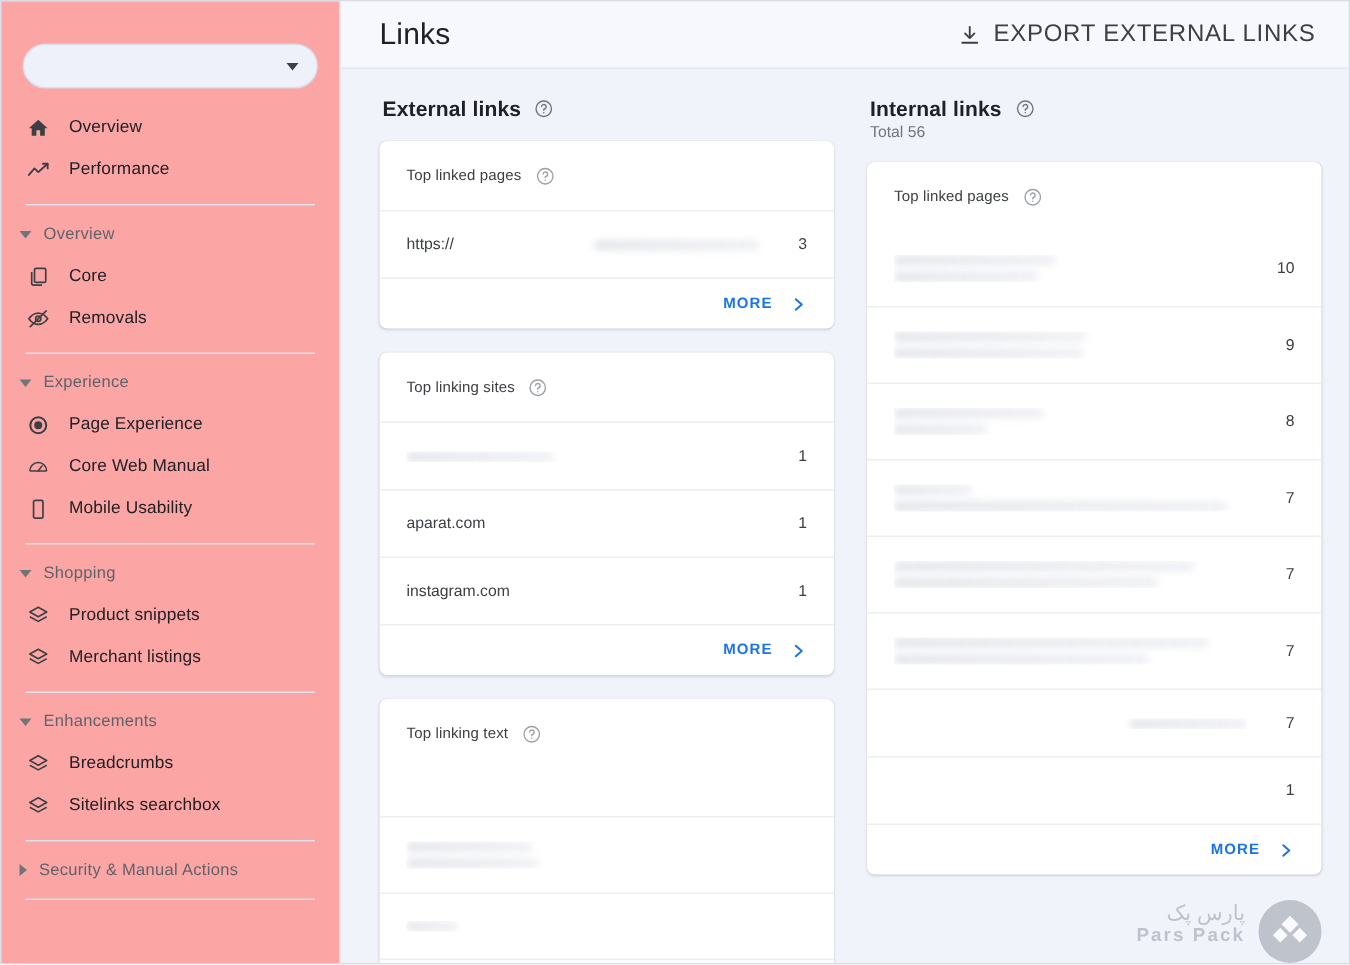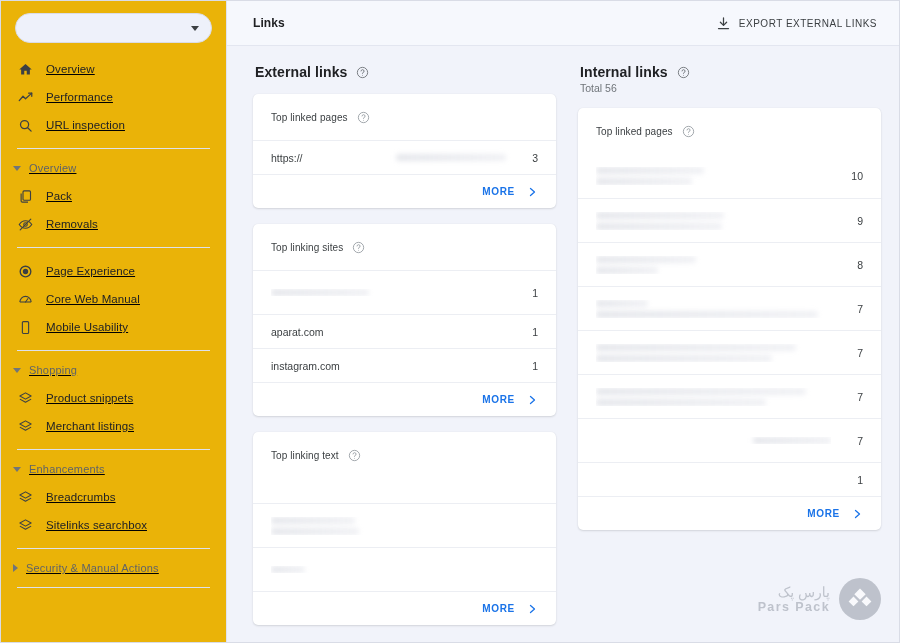--- a/index.html
+++ b/index.html
@@ -15,25 +15,24 @@
     display: flex;
     background: #f1f3fa;
     border: 1px solid #d9dce6;
   }
 
   
   .sidebar {
     width: 226px;
     min-width: 226px;
     height: 100%;
-    background: #eab308;
+    background: #fca5a5;
     border-right: 1px solid #dfe3ef;
-    padding-top: 8px;
+    padding-top: 24px;
     overflow: hidden;
-    text-decoration: underline;
   }
   .property-selector {
     margin: 4px 14px 10px 14px;
     height: 30px;
     border: 1px solid #dadce6;
     border-radius: 16px;
     background: #eef1fa;
     display: flex;
     align-items: center;
     padding: 0 12px;
@@ -121,35 +120,34 @@
     height: 45px;
     min-height: 45px;
     display: flex;
     align-items: center;
     justify-content: space-between;
     padding: 0 14px 0 26px;
     background: #f6f8fd;
     border-bottom: 1px solid #e3e6f0;
   }
   .page-title {
-    font-size: 12px;
+    font-size: 20px;
     color: #202124;
     letter-spacing: .1px;
-    font-weight: bold;
   }
   .export-btn {
     display: flex;
     align-items: center;
     gap: 8px;
     cursor: pointer;
     padding: 5px 8px;
     border-radius: 4px;
   }
   .export-btn .exp-label {
-    font-size: 10px;
+    font-size: 16px;
     color: #3c4043;
     letter-spacing: .5px;
     font-weight: 500;
   }
   .download-icon svg { width: 15px; height: 15px; display: block; }
 
   .content {
     flex: 1;
     display: flex;
     gap: 22px;
@@ -191,21 +189,21 @@
   }
   .card-title {
     font-size: 10px;
     color: #3c4043;
     letter-spacing: .1px;
   }
   .row {
     display: flex;
     align-items: center;
     justify-content: center;
-    padding: 0 18px;
+    padding: 16px 18px;
     border-top: 1px solid #eceef3;
     min-height: 34px;
     gap: 26px;
   }
   .row.tall { min-height: 44px; }
   .row-label {
     font-size: 10.5px;
     color: #3c4043;
     overflow: hidden;
     white-space: nowrap;
@@ -243,23 +241,22 @@
     color: #1a73e8;
     font-weight: 600;
     letter-spacing: .7px;
   }
   .chev svg { width: 12px; height: 12px; display: block; }
 
   
   .watermark {
     position: absolute;
     right: 18px;
-    bottom: 22px;
-    display: flex;
-    align-items: center;
+    bottom: 0;
+    display: flex;
     gap: 9px;
     opacity: .58;
     user-select: none;
   }
   .wm-text { text-align: right; line-height: 1.15; color: #9aa0ab; }
   .wm-fa { font-size: 14px; letter-spacing: .5px; }
   .wm-en { font-size: 12.5px; letter-spacing: 1.4px; font-weight: 600; margin-left: 29px; }
   .wm-logo {
     width: 42px; height: 42px;
     border-radius: 50%;
@@ -294,61 +291,56 @@
       <div class="nav-item">
         <span class="nav-icon">
           <svg viewBox="0 0 24 24" fill="none" stroke="currentColor" stroke-width="2" stroke-linecap="round" stroke-linejoin="round">
             <polyline points="2,17 8,10 12,14 22,5"></polyline>
               <polyline points="17,5 22,5 22,10"></polyline>
           </svg>
         </span>
         <span class="nav-label">Performance</span>
       </div>
 
-      <div class="nav-item">
-        <span class="nav-icon">
-          <svg viewBox="0 0 24 24" fill="none" stroke="currentColor" stroke-width="2">
-            <circle cx="10.5" cy="10.5" r="6.5"></circle>
-              <line x1="15.5" y1="15.5" x2="21" y2="21" stroke-linecap="round"></line>
-          </svg>
-        </span>
-        <span class="nav-label">URL inspection</span>
-      </div>
     </div>
 
     <div class="nav-divider"></div>
 
     <div class="section-header">
       <span class="tri"></span>
       <span class="sec-label">Overview</span>
     </div>
     <div class="nav-group">
       <div class="nav-item">
         <span class="nav-icon">
           <svg viewBox="0 0 24 24" fill="none" stroke="currentColor" stroke-width="1.8">
             <rect x="8" y="3" width="12" height="15" rx="1.6"></rect>
               <path d="M5 7v12a2 2 0 0 0 2 2h9"></path>
           </svg>
         </span>
-        <span class="nav-label">Pack</span>
+        <span class="nav-label">Core</span>
       </div>
       <div class="nav-item">
         <span class="nav-icon">
           <svg viewBox="0 0 24 24" fill="none" stroke="currentColor" stroke-width="1.8">
             <path d="M2 12s4-6 10-6 10 6 10 6-4 6-10 6S2 12 2 12z"></path>
             <circle cx="12" cy="12" r="2.8"></circle>
               <line x1="3.5" y1="20.5" x2="20.5" y2="3.5" stroke-linecap="round"></line>
           </svg>
         </span>
         <span class="nav-label">Removals</span>
       </div>
     </div>
 
     <div class="nav-divider"></div>
 
+    <div class="section-header">
+      <span class="tri"></span>
+      <span class="sec-label">Experience</span>
+    </div>
     <div class="nav-group">
       <div class="nav-item">
         <span class="nav-icon">
           <svg viewBox="0 0 24 24" fill="none" stroke="currentColor" stroke-width="2.2">
             <circle cx="12" cy="12" r="8.5"></circle>
               <circle cx="12" cy="12" r="3.2" fill="currentColor"></circle>
           </svg>
         </span>
         <span class="nav-label">Page Experience</span>
       </div>

